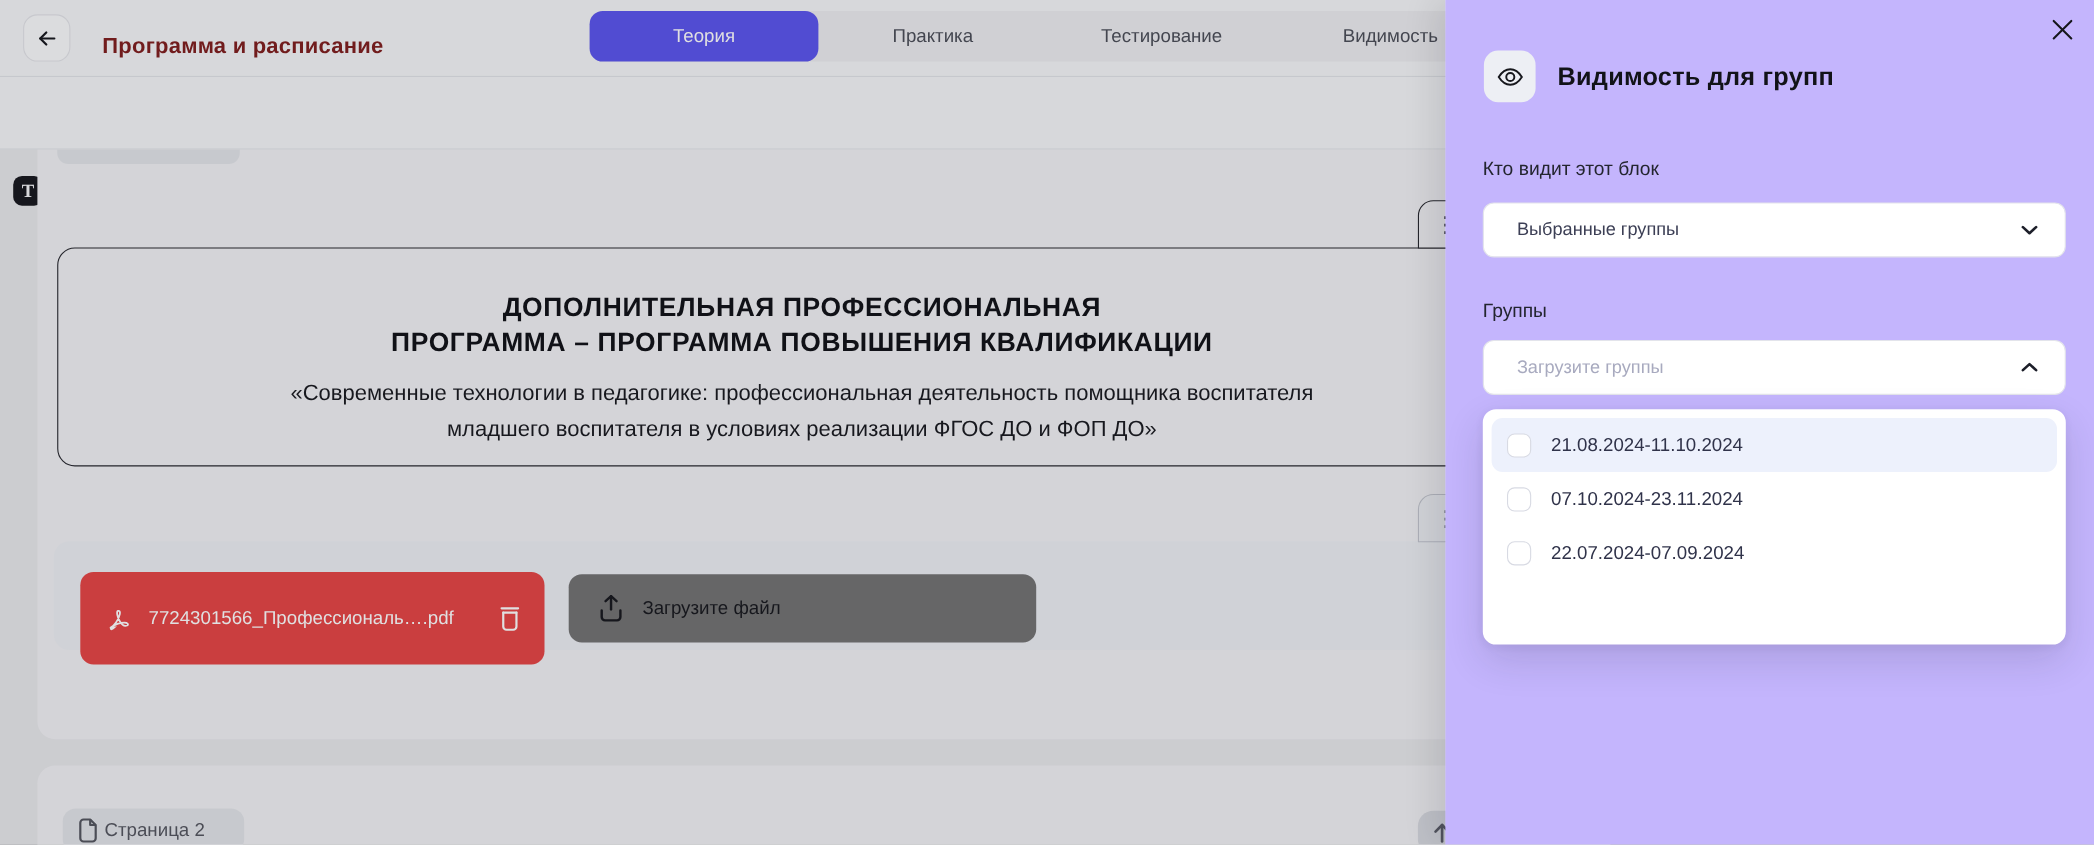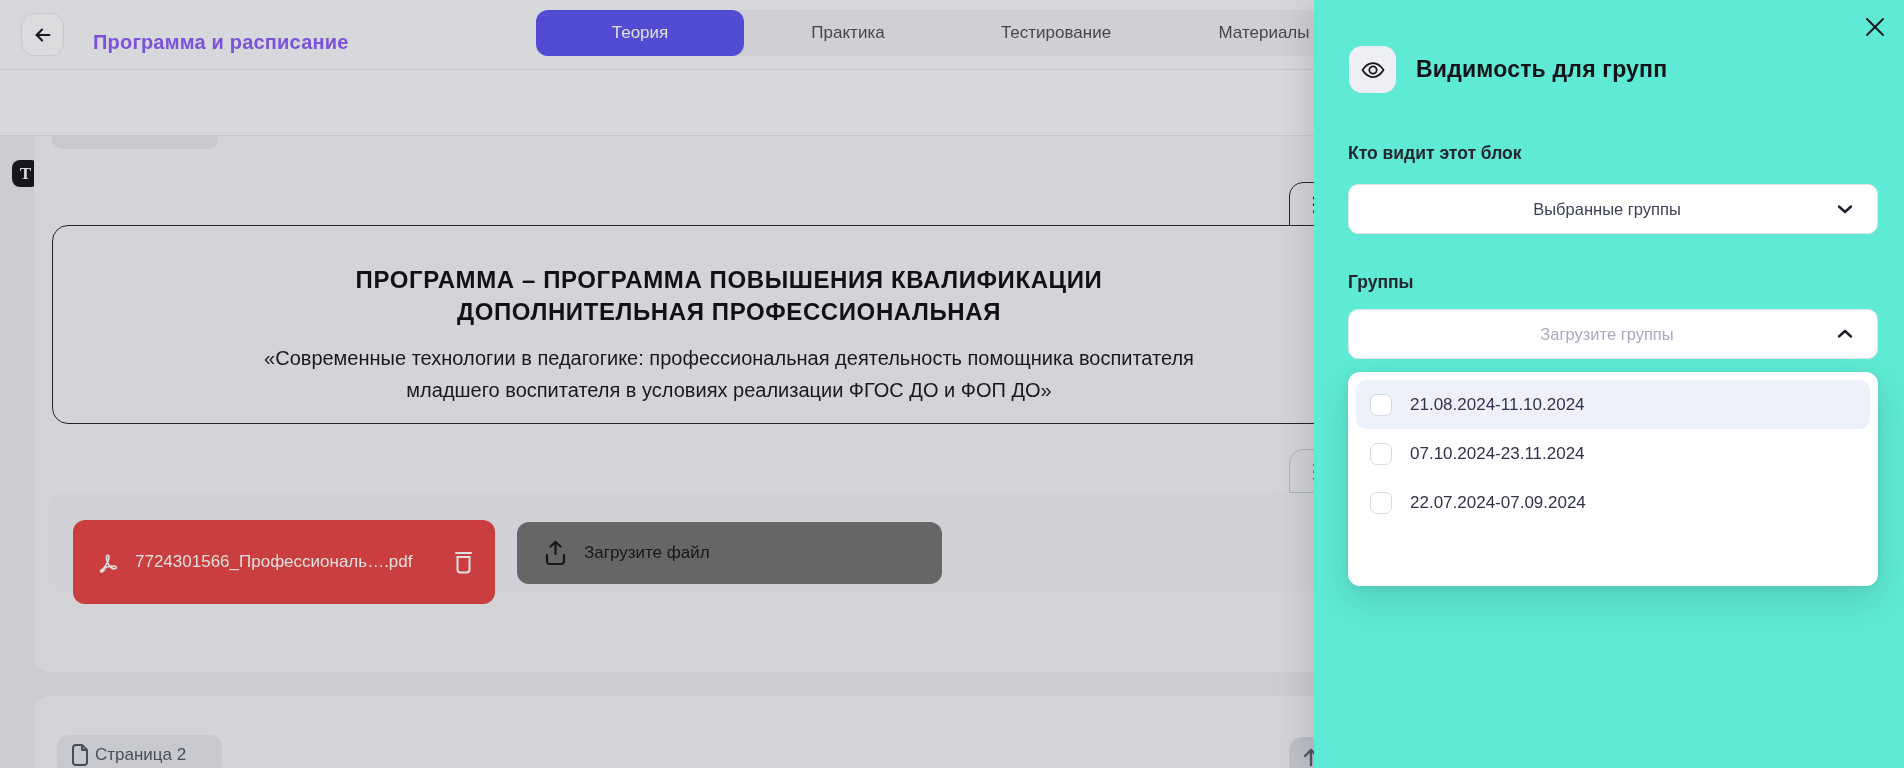--- a/index.html
+++ b/index.html
@@ -5,21 +5,21 @@
   html,body{margin:0;padding:0;background:#9a9aa0;}
   *{box-sizing:border-box;}
   body{font-family:"Liberation Sans", sans-serif;-webkit-font-smoothing:antialiased;}
   #app{position:relative;width:1904px;height:768px;overflow:hidden;background:#e8e9ec;}
 
   
   #editor{position:absolute;inset:0;width:1904px;height:768px;z-index:1;}
 
   .header{position:absolute;left:0;top:0;width:1904px;height:70px;background:#f5f6f8;border-bottom:1px solid #e2e4e8;}
   .back-btn{position:absolute;left:21px;top:13px;width:43px;height:43px;border-radius:13px;background:#fafbfc;border:1px solid #e3e4e9;display:flex;align-items:center;justify-content:center;cursor:pointer;}
-  .page-title{position:absolute;left:93px;top:0;height:84px;display:flex;align-items:center;font-size:20px;font-weight:bold;color:#8b5cf6;letter-spacing:.2px;}
+  .page-title{position:absolute;left:93px;top:0;height:84px;display:flex;align-items:center;font-size:20px;font-weight:bold;color:#7f1d1d;letter-spacing:.2px;}
 
   .tabs{position:absolute;left:536px;top:10px;width:900px;height:46px;border-radius:12px;background:#ededf0;display:flex;}
   .tab{width:208px;height:46px;display:flex;align-items:center;justify-content:center;font-size:17px;color:#4b4e58;cursor:pointer;border-radius:12px;text-align:right;}
   .tab.active{background:#5b55ee;color:#ffffff;}
 
   .toolbar{position:absolute;left:0;top:70px;width:1904px;height:66px;background:#f5f6f8;border-bottom:1px solid #e2e4e8;}
   .t-chip{position:absolute;left:12px;top:90px;width:27px;height:27px;border-radius:8px;background:#17181d;color:#f5f6f8;display:flex;align-items:center;justify-content:center;font-family:"Liberation Serif",serif;font-weight:bold;font-size:17px;}
   .t-label{position:absolute;left:48px;top:90px;height:27px;display:flex;align-items:center;font-size:17px;font-weight:bold;color:#17181d;}
   .tool-ic{position:absolute;top:85px;width:38px;height:38px;display:flex;align-items:center;justify-content:center;cursor:pointer;}
 
@@ -42,27 +42,27 @@
 
   .section2{position:absolute;left:34px;top:696px;width:1430px;height:72px;background:#f2f2f5;border-radius:16px 16px 0 0;}
   .page-chip{position:absolute;left:23px;top:39px;width:165px;height:40px;background:#e3e5ea;border-radius:12px;display:flex;align-items:center;padding-left:12px;cursor:pointer;}
   .page-chip .plabel{margin-left:4px;font-size:17px;color:#54565f;}
   .up-btn{position:absolute;left:1289px;top:737px;width:62px;height:40px;border-radius:14px;background:#d8dae1;display:flex;align-items:center;justify-content:flex-start;padding-left:12px;cursor:pointer;}
 
   
   #overlay{position:absolute;left:0;top:0;width:1314px;height:768px;background:rgba(21,22,28,0.135);z-index:2;}
 
   
-  #drawer{position:absolute;left:1314px;top:0;width:590px;height:768px;background:#5eead4;z-index:3;box-shadow:-10px 0 28px rgba(10,12,20,.10);text-align:center;}
+  #drawer{position:absolute;left:1314px;top:0;width:590px;height:768px;background:#c4b5fd;z-index:3;box-shadow:-10px 0 28px rgba(10,12,20,.10);}
   .close-x{position:absolute;right:12px;top:10px;width:34px;height:34px;display:flex;align-items:center;justify-content:center;cursor:pointer;}
   .drawer-head{position:absolute;left:35px;top:46px;display:flex;align-items:center;}
   .eye-chip{width:47px;height:47px;border-radius:13px;background:#edeff4;display:flex;align-items:center;justify-content:center;}
   .drawer-title{margin-left:20px;font-size:23px;font-weight:bold;color:#121318;letter-spacing:.2px;}
 
-  .fld-label{position:absolute;left:34px;font-size:17.5px;font-weight:bold;color:#23252f;}
+  .fld-label{position:absolute;left:34px;font-size:17.5px;font-weight:normal;color:#23252f;}
   .select{position:absolute;left:34px;width:530px;height:50px;border:1px solid #e3e4eb;border-radius:10px;background:#fff;display:flex;align-items:center;padding:0 22px 0 30px;cursor:pointer;}
   .select .sel-text{flex:1;font-size:16.5px;color:#3c3f55;}
   .select .sel-text.ph{color:#a8aabf;}
 
   .dropdown{position:absolute;left:34px;top:372px;width:530px;height:214px;background:#fff;border-radius:12px;box-shadow:0 14px 36px rgba(28,31,48,.14), 0 2px 8px rgba(28,31,48,.06);padding:8px 0;}
   .opt{height:49px;margin:0 8px;border-radius:10px;display:flex;align-items:center;padding-left:14px;cursor:pointer;}
   .opt.hl{background:#edf1fc;}
   .cbx{width:22px;height:22px;border:1.5px solid #d8dae3;border-radius:7px;background:#fff;flex:none;}
   .opt-label{margin-left:18px;font-size:17px;color:#30334a;}
 
@@ -83,21 +83,21 @@
               <path d="M11 6l-6 6 6 6"></path>
             </svg>
         </span>
       </div>
       <div class="page-title">Программа и расписание</div>
 
       <div class="tabs">
         <div class="tab active">Теория</div>
         <div class="tab">Практика</div>
         <div class="tab">Тестирование</div>
-        <div class="tab">Материалы</div>
+        <div class="tab">Видимость</div>
       </div>
     </div>
 
     <div class="toolbar">
       <div class="t-chip">T</div>
       <div class="t-label">Текст</div>
       <div class="tool-ic" style="left:126px;">
         <span>
           <svg width="34" height="34" viewBox="0 0 34 34" fill="none" stroke="#17181d" stroke-width="2.4" stroke-linecap="round">
               <rect x="6" y="7" width="22" height="16" rx="4"></rect>
@@ -121,22 +121,22 @@
               <circle cx="16" cy="16" r="4.2"></circle>
             </svg>
         </span>
       </div>
     </div>
 
     <div class="section1"></div>
     <div class="chip-sliver"></div>
 
     <div class="doc-box">
+      <div class="doc-title">ДОПОЛНИТЕЛЬНАЯ ПРОФЕССИОНАЛЬНАЯ</div>
       <div class="doc-title">ПРОГРАММА – ПРОГРАММА ПОВЫШЕНИЯ КВАЛИФИКАЦИИ</div>
-      <div class="doc-title">ДОПОЛНИТЕЛЬНАЯ ПРОФЕССИОНАЛЬНАЯ</div>
       <div class="doc-sub">«Современные технологии в педагогике: профессиональная деятельность помощника воспитателя</div>
       <div class="doc-sub" style="margin-top:0;">младшего воспитателя в условиях реализации ФГОС ДО и ФОП ДО»</div>
     </div>
 
     <div class="mini-box">⋮</div>
 
     <div class="file-block">
       <div class="file-chip">
         <span>
           <svg width="26" height="30" viewBox="0 0 26 30" fill="none" stroke="#ffffff" stroke-width="1.6" stroke-linecap="round">

